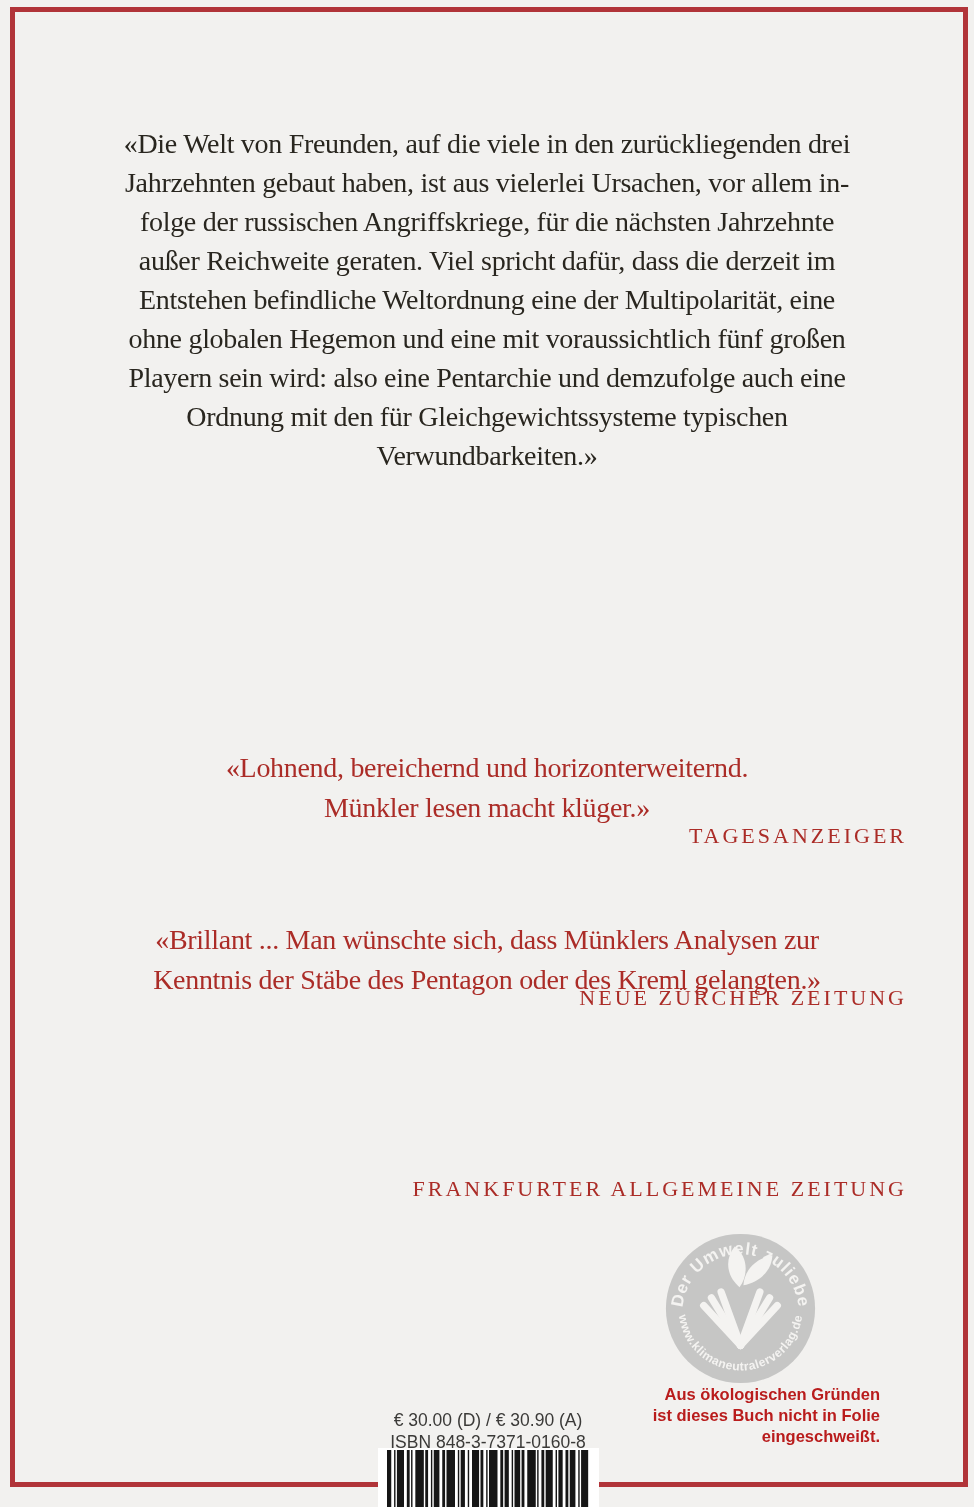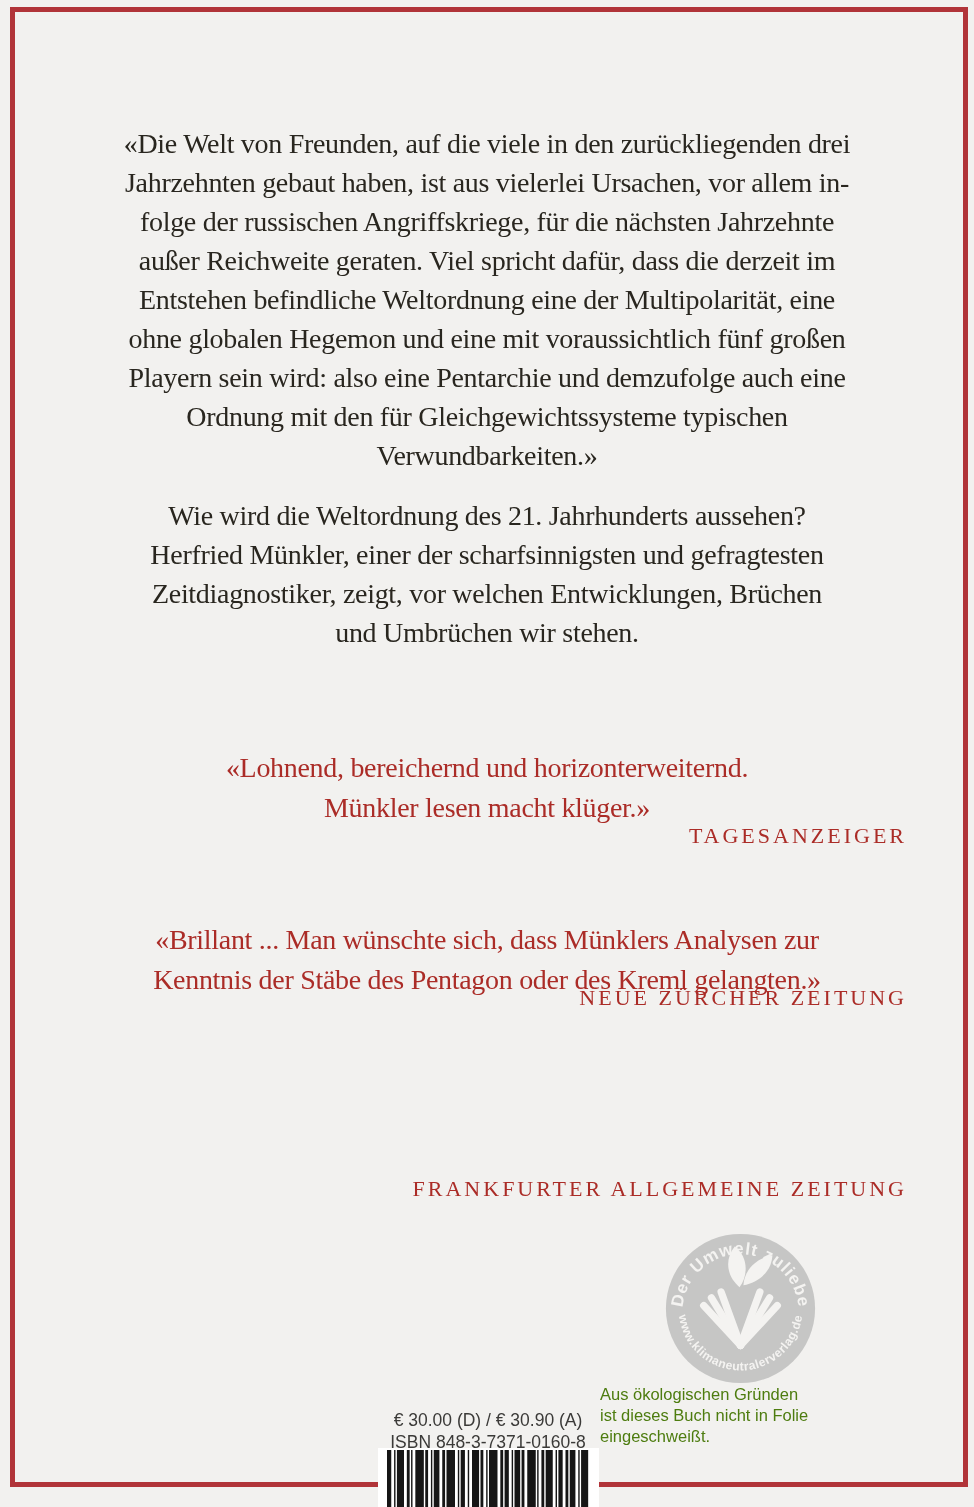--- a/index.html
+++ b/index.html
@@ -35,23 +35,23 @@
     color:#ab2c27;font-size:22px;letter-spacing:3px;line-height:26px;
   }
   .src1{top:823px;}
   .src2{top:985px;}
   .src3{top:1151px;margin-top:25px;}
   .eco-badge{
     position:absolute;left:663px;top:1231px;width:155px;height:155px;
   }
   .eco-caption{
     position:absolute;left:600px;top:1384px;width:280px;
-    text-align:left;white-space:pre-line;
+    text-align:right;white-space:pre-line;
     font-family:"Liberation Sans", sans-serif;
-    font-size:16.5px;line-height:21px;color:#4d7c0f;
+    font-size:16.5px;line-height:21px;color:#b91c1c;font-weight:bold;
   }
   .pricing{
     position:absolute;left:288px;top:1401px;width:400px;
     text-align:center;
     font-family:"Liberation Sans", sans-serif;
     font-size:17.5px;line-height:22px;color:#3b3a38;margin-top:8px;
   }
   .barcode-box{
     position:absolute;left:378px;top:1448px;width:221px;height:59px;
     background:#ffffff;z-index:3;
@@ -69,24 +69,20 @@
   <div class="textblock serif-body main-quote">«Die Welt von Freunden, auf die viele in den zurückliegenden drei
 Jahrzehnten gebaut haben, ist aus vielerlei Ursachen, vor allem in-
 folge der russischen Angriffskriege, für die nächsten Jahrzehnte
 außer Reichweite geraten. Viel spricht dafür, dass die derzeit im
 Entstehen befindliche Weltordnung eine der Multipolarität, eine
 ohne globalen Hegemon und eine mit voraussichtlich fünf großen
 Playern sein wird: also eine Pentarchie und demzufolge auch eine
 Ordnung mit den für Gleichgewichtssysteme typischen
 Verwundbarkeiten.»</div>
 
-  <div class="textblock serif-body summary">Wie wird die Weltordnung des 21. Jahrhunderts aussehen?
-Herfried Münkler, einer der scharfsinnigsten und gefragtesten
-Zeitdiagnostiker, zeigt, vor welchen Entwicklungen, Brüchen
-und Umbrüchen wir stehen.</div>
 
   <div class="textblock press-quote pq1">«Lohnend, bereichernd und horizonterweiternd.
 Münkler lesen macht klüger.»</div>
   <div class="press-source src1">TAGESANZEIGER</div>
 
   <div class="textblock press-quote pq2">«Brillant ... Man wünschte sich, dass Münklers Analysen zur
 Kenntnis der Stäbe des Pentagon oder des Kreml gelangten.»</div>
   <div class="press-source src2">NEUE ZÜRCHER ZEITUNG</div>
 
   <div class="press-source src3">FRANKFURTER ALLGEMEINE ZEITUNG</div>

